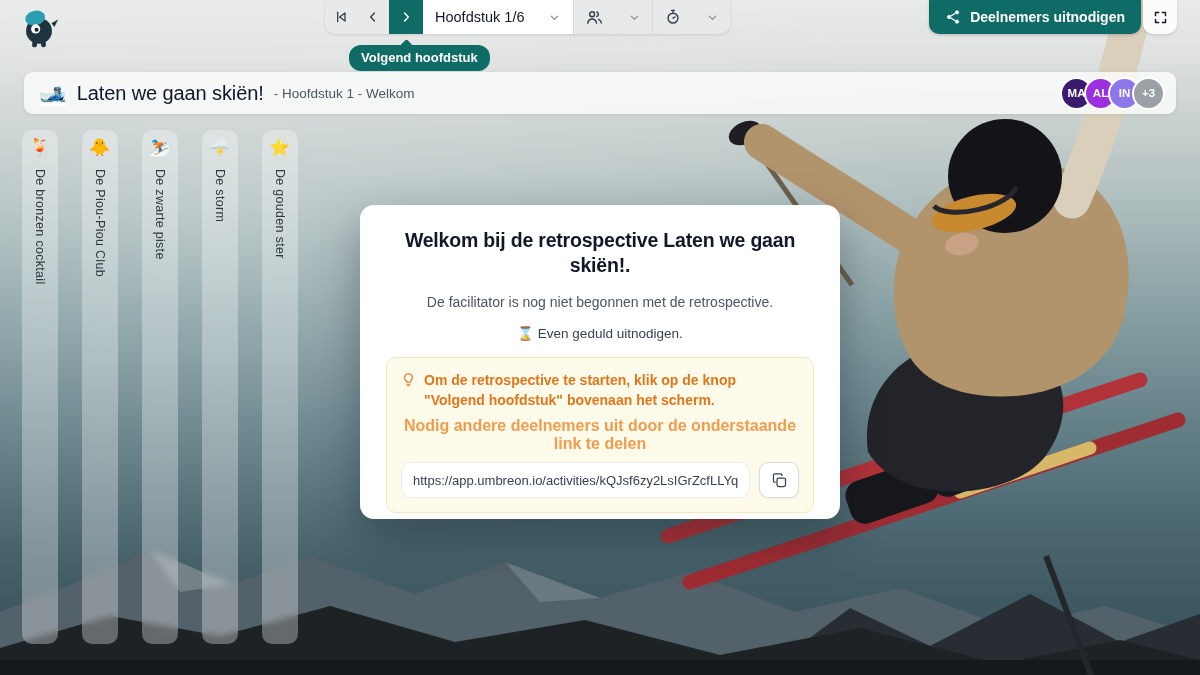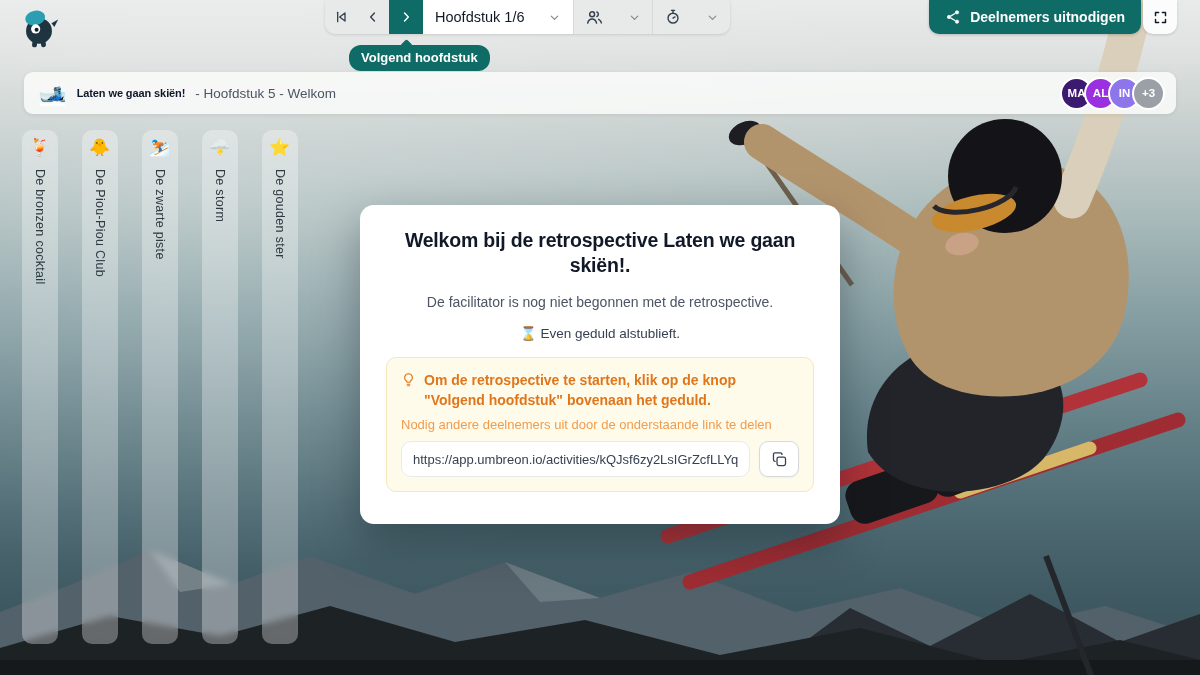--- a/index.html
+++ b/index.html
@@ -37,47 +37,47 @@
   .invite{border:0;cursor:pointer;height:34px;display:flex;align-items:center;gap:9px;padding:8px 16px;
     background:#0e6b66;color:#fff;font-family:inherit;font-size:14px;font-weight:600;border-radius:0 0 10px 10px;box-shadow:0 1px 3px rgba(0,0,0,.2)}
   .fs{border:0;cursor:pointer;width:34px;height:34px;background:#fbfcfb;border-radius:0 0 10px 10px;
     display:flex;align-items:center;justify-content:center;color:#111827;box-shadow:0 1px 3px rgba(0,0,0,.15)}
 
   
   .headerbar{position:absolute;left:24px;top:72px;width:1152px;height:42px;z-index:4;box-sizing:border-box;
     background:rgba(250,251,250,.85);backdrop-filter:blur(6px);border-radius:9px;
     display:flex;align-items:center;gap:10px;padding:0 11px 0 14px;box-shadow:0 1px 4px rgba(0,0,0,.08)}
   .h-emoji{font-size:23px;line-height:1}
-  .h-title{font-size:11px;font-weight:700;color:#0f172a;letter-spacing:-.1px}
+  .h-title{font-size:20px;font-weight:400;color:#0f172a;letter-spacing:-.1px}
   .h-sub{font-size:13.5px;color:#4b5563}
   .avatars{margin-left:auto;display:flex;align-items:center}
   .avatar{width:29px;height:29px;border-radius:50%;border:2px solid #fff;margin-left:-9px;
     display:flex;align-items:center;justify-content:center;color:#fff;font-size:11.5px;font-weight:700;cursor:pointer}
   .avatar:first-child{margin-left:8px}
 
   
   .col{position:absolute;top:130px;width:36px;height:514px;z-index:1;border-radius:10px;
     background:rgba(255,255,255,.32);backdrop-filter:blur(3px);
     display:flex;flex-direction:column;align-items:center;padding-top:9px;box-sizing:border-box;gap:13px;cursor:pointer}
   .c1{left:22px}.c2{left:82px}.c3{left:142px}.c4{left:202px}.c5{left:262px}
   .col-emoji{font-size:17px;line-height:1}
   .col-label{writing-mode:vertical-rl;font-size:12.5px;color:#2f3a41;letter-spacing:.3px;font-weight:500}
 
   
   .modal{position:absolute;left:360px;top:205px;width:480px;z-index:5;box-sizing:border-box;
     background:#fff;border-radius:14px;box-shadow:0 18px 45px rgba(10,20,30,.35);
-    padding:20px 26px 32px;text-align:center}
+    padding:20px 26px 6px;text-align:center}
   .modal h1{margin:3px 0 0;font-size:19.5px;font-weight:700;color:#111827;line-height:1.3;letter-spacing:-.2px}
   .m-sub{margin:15px 0 15px;font-size:14px;color:#4b5563}
   .m-wait{margin:13px 0 0;font-size:13.5px;color:#374151}
   .tip{margin-top:16px;background:#fffbeb;border:1px solid #f6e7ba;border-radius:10px;padding:12px 14px 14px;text-align:left}
   .tip-row{display:flex;gap:8px;align-items:flex-start}
   .tip-row svg{flex:none;margin-top:2px}
   .tip-text{font-size:14px;font-weight:700;color:#e0761c;line-height:1.45}
-  .tip-hint{font-size:13px;font-weight:400;color:#f09c4e;margin:7px 0 9px}
+  .tip-hint{text-align:center;font-size:16px;font-weight:700;color:#f09c4e;margin:7px 0 9px}
   .linkrow{display:flex;gap:9px}
   .linkrow input{flex:1;height:36px;box-sizing:border-box;border:1.5px solid #e8eaec;border-radius:10px;
     padding:0 11px;font-family:inherit;font-size:13px;color:#374151;background:#fff;outline:none}
   .copy{flex:none;width:40px;height:36px;background:#fff;border:1px solid #d6dadd;border-radius:9px;
     display:flex;align-items:center;justify-content:center;color:#374151;cursor:pointer;box-shadow:0 1px 2px rgba(0,0,0,.05)}
 </style>
 </head>
 <body>
 
 <div class="stage">
@@ -190,21 +190,21 @@
           <path d="M15 4h5v5"></path>
           <path d="M20 15v5h-5"></path>
           <path d="M9 20H4v-5"></path>
       </svg>
     </button>
   </div>
 
   <div class="headerbar">
     <span class="h-emoji">🎿</span>
     <span class="h-title">Laten we gaan skiën!</span>
-    <span class="h-sub">- Hoofdstuk 5 - Welkom</span>
+    <span class="h-sub">- Hoofdstuk 1 - Welkom</span>
     <div class="avatars">
       <span class="avatar" style="background: rgb(60, 26, 112);">MA</span>
       <span class="avatar" style="background: rgb(154, 48, 223);">AL</span>
       <span class="avatar" style="background: rgb(141, 117, 234); text-align: right;">IN</span>
       <span class="avatar" style="background: rgb(154, 160, 166);">+3</span>
     </div>
   </div>
 
   <div class="col c1">
     <span class="col-emoji">🍹</span>
@@ -225,30 +225,30 @@
   <div class="col c5">
     <span class="col-emoji">⭐</span>
     <span class="col-label">De gouden ster</span>
   </div>
 
   <div class="modal">
     <h1>Welkom bij de retrospective Laten we gaan skiën!.</h1>
     <p class="m-sub">De facilitator is nog niet begonnen met de retrospective.</p>
     <p class="m-wait">
       <span>⌛</span>
-      <span>Even geduld alstublieft.</span>
+      <span>Even geduld uitnodigen.</span>
     </p>
     <div class="tip">
       <div class="tip-row">
         <svg width="15" height="15" viewBox="0 0 24 24" fill="none" stroke="#e0761c" stroke-width="1.8" stroke-linecap="round" stroke-linejoin="round">
           <path d="M12 2.8a6.2 6.2 0 0 0-3.5 11.3c.7.5 1.1 1.3 1.2 2.2h4.6c.1-.9.5-1.7 1.2-2.2A6.2 6.2 0 0 0 12 2.8z"></path>
           <path d="M9.8 19.5h4.4"></path>
             <path d="M10.6 22h2.8"></path>
         </svg>
-        <span class="tip-text">Om de retrospective te starten, klik op de knop "Volgend hoofdstuk" bovenaan het geduld.</span>
+        <span class="tip-text">Om de retrospective te starten, klik op de knop "Volgend hoofdstuk" bovenaan het scherm.</span>
       </div>
       <div class="tip-hint">Nodig andere deelnemers uit door de onderstaande link te delen</div>
       <div class="linkrow">
         <input readonly="" value="https://app.umbreon.io/activities/kQJsf6zy2LsIGrZcfLLYq/jo" style="">
         <button class="copy">
           <svg width="17" height="17" viewBox="0 0 24 24" fill="none" stroke="currentColor" stroke-width="1.8" stroke-linejoin="round">
             <rect x="8.5" y="8.5" width="12" height="12" rx="2.5"></rect>
             <path d="M15.5 5.5v-1a2 2 0 0 0-2-2h-8a2 2 0 0 0-2 2v8a2 2 0 0 0 2 2h1"></path>
           </svg>
         </button>

